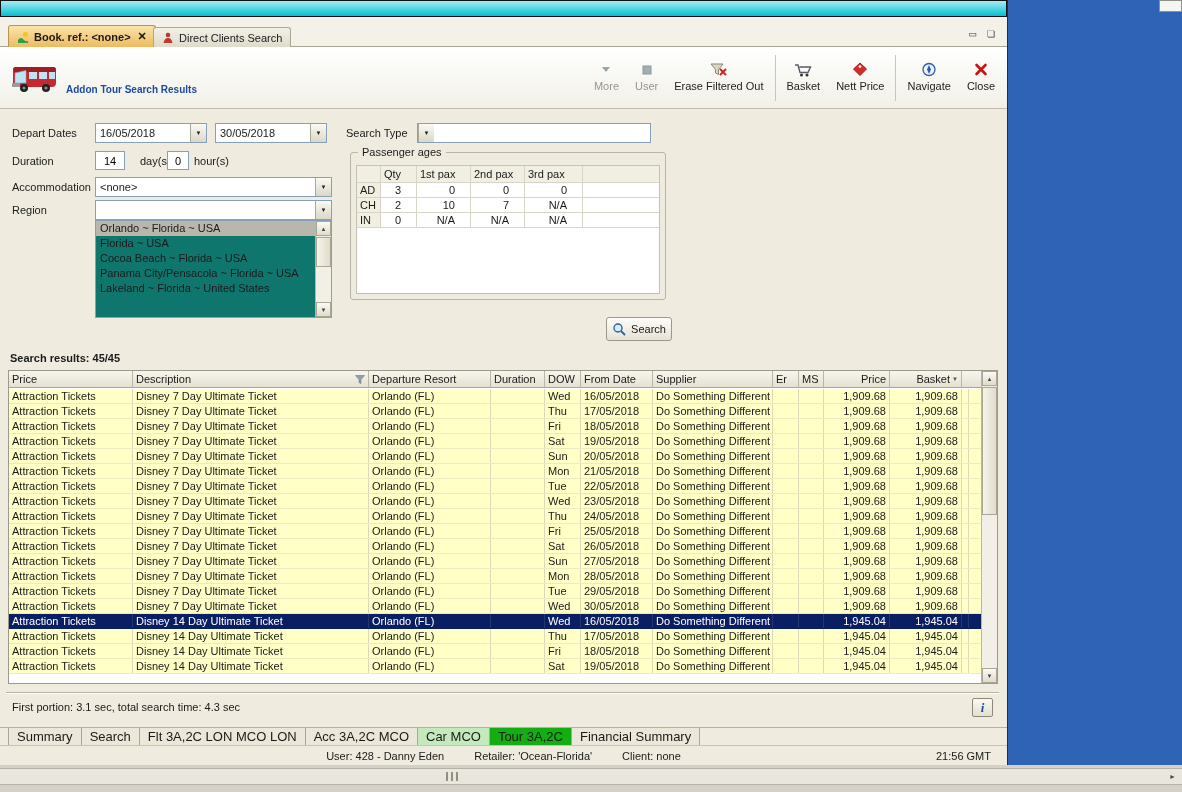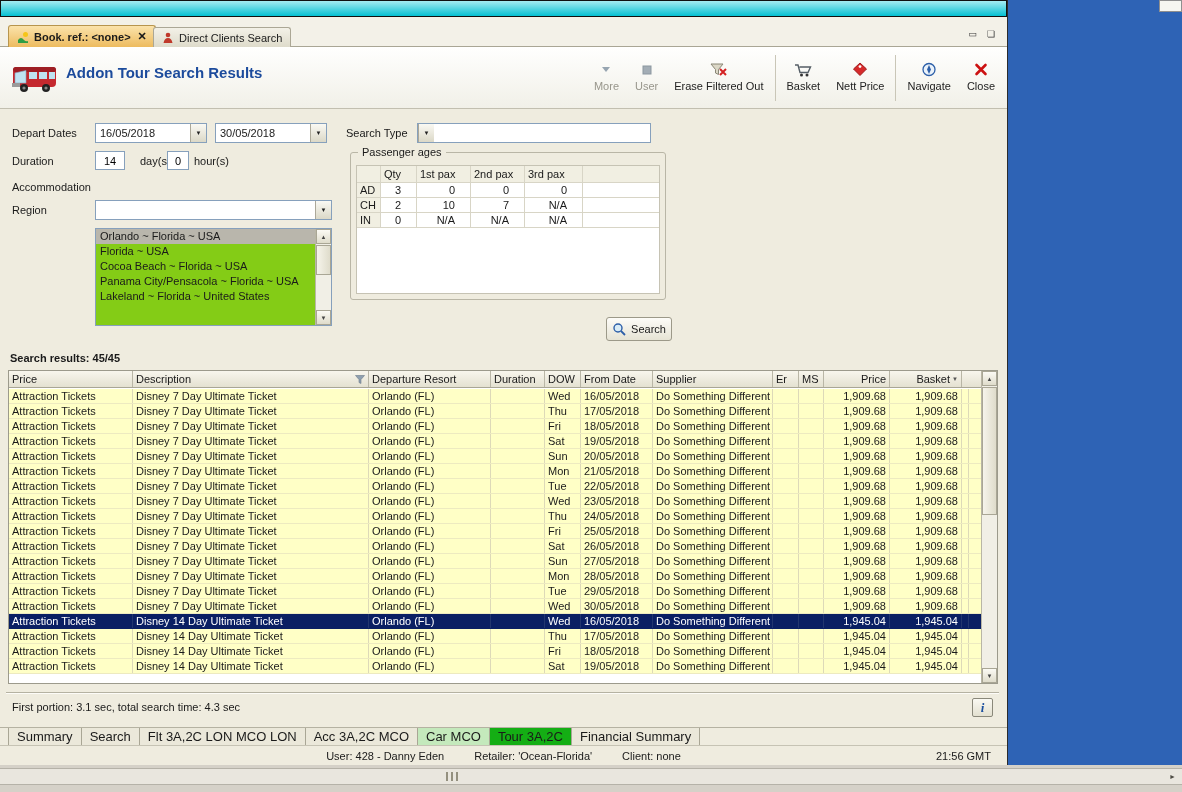--- a/index.html
+++ b/index.html
@@ -24,21 +24,21 @@
   .doc-tab { position:absolute; bottom:-1px; display:flex; align-items:center; gap:5px; padding:0 8px; border:1px solid #B7954E; border-bottom:none; border-radius:3px 3px 0 0; font-size:11px; cursor:pointer; }
   .doc-tab.t1 { left:8px; height:22px; background:linear-gradient(#FBE3AB,#EDBB5F); font-weight:bold; }
   .doc-tab.t2 { left:153px; height:20px; background:linear-gradient(#F3F1E7,#DEDBCB); border-color:#ABA795; font-weight:normal; }
   .tab-close { font-weight:bold; font-size:11px; margin-left:2px; cursor:pointer; }
   .winctl { position:absolute; right:12px; bottom:7px; display:flex; gap:10px; color:#333; }
   .winctl span { font-size:9px; line-height:9px; cursor:pointer; }
 
   
   .header { position:absolute; left:0; top:47px; width:100%; height:62px; background:linear-gradient(#FFFFFE,#F1F0E8); border-bottom:1px solid #C2BFB0; }
   .bus { position:absolute; left:12px; top:14px; }
-  .page-title { position:absolute; left:66px; top:17px; font-size:15px; font-weight:bold; color:#1C4B9C; }
+  .page-title { position:absolute; left:66px; top:37px; font-size:10px; font-weight:bold; color:#1C4B9C; }
   .toolbar { position:absolute; right:4px; top:3px; height:56px; display:flex; align-items:center; }
   .tbi { display:flex; flex-direction:column; align-items:center; justify-content:flex-end; gap:3px; padding:3px 8px 5px; font-size:11px; color:#222; cursor:pointer; }
   .tbi.disabled { color:#98968C; cursor:default; }
   .tb-sep { width:1px; align-self:stretch; background:#C9C6B7; margin:5px 3px; }
 
   
   .flabel { position:absolute; font-size:11px; }
   .combo { position:absolute; height:20px; background:#fff; border:1px solid #86A0BC; display:flex; cursor:pointer; }
   .combo .cval { flex:1; font-size:11px; line-height:18px; padding:0 4px; white-space:nowrap; overflow:hidden; }
   .combo .cbtn { width:16px; background:linear-gradient(#FAF9F3,#DBD8C7); border-left:1px solid #ACA899; display:flex; align-items:center; justify-content:center; }
@@ -48,21 +48,21 @@
   .groupbox { position:absolute; left:350px; top:152px; width:316px; height:148px; border:1px solid #B9B6A6; border-radius:3px; }
   .gtitle { position:absolute; top:-7px; left:7px; background:#EFECDF; padding:0 4px; font-size:11px; }
   .paxwrap { position:absolute; left:5px; right:5px; top:12px; bottom:5px; background:#fff; border:1px solid #C6C3B4; overflow:hidden; }
   .paxrow { display:flex; height:15px; }
   .paxrow.ph { height:17px; }
   .paxcell { border-right:1px solid #D8D5C6; border-bottom:1px solid #D8D5C6; font-size:11px; display:flex; align-items:center; padding:0 3px; white-space:nowrap; overflow:hidden; }
   .paxhead { background:#F1EFE2; }
   .pc0{width:24px;} .pc1{width:36px;} .pc2{width:54px;} .pc3{width:54px;} .pc4{width:58px;} .pcf{flex:1; border-right:none;}
   .pnum { justify-content:flex-end; padding-right:15px; }
 
-  .listbox { position:absolute; left:95px; top:228px; width:237px; height:98px; background:#84cc16; border:1px solid #86A0BC; overflow:hidden; }
+  .listbox { position:absolute; left:95px; top:220px; width:237px; height:98px; background:#0f766e; border:1px solid #86A0BC; overflow:hidden; }
   .lb-items { position:absolute; left:0; top:0; right:16px; bottom:0; }
   .lb-item { height:15px; line-height:15px; padding:0 4px; white-space:nowrap; overflow:hidden; cursor:pointer; }
   .lb-item.sel { background:#B9B6AC; }
   .lb-scroll { position:absolute; right:0; top:0; bottom:0; width:16px; background:#F1EFE6; border-left:1px solid #B9B6A6; }
   .vs-btn { position:absolute; left:0; right:0; height:15px; background:linear-gradient(#FBFAF4,#DFDCCB); border:1px solid #A9A695; display:flex; align-items:center; justify-content:center; font-size:6px; color:#444; cursor:pointer; }
   .vs-up { top:0; } .vs-dn { bottom:0; }
   .vs-thumb { position:absolute; left:0; right:0; background:linear-gradient(90deg,#F6F4EB,#DFDCCB); border:1px solid #A9A695; cursor:pointer; }
 
   .search-btn { position:absolute; left:606px; top:317px; width:66px; height:24px; display:flex; align-items:center; justify-content:center; gap:5px; background:linear-gradient(#FDFCF8,#E6E3D4); border:1px solid #9C9989; border-radius:3px; font-size:11px; cursor:pointer; }
 
@@ -257,20 +257,26 @@
         <div class="paxcell pnum pc1">0</div>
         <div class="paxcell pnum pc2">N/A</div>
         <div class="paxcell pnum pc3">N/A</div>
         <div class="paxcell pnum pc4">N/A</div>
         <div class="paxcell pcf"></div>
       </div>
     </div>
   </div>
 
   <div class="flabel" style="left:12px; top:181px;">Accommodation</div>
+  <div class="combo" style="left:95px; top:177px; width:237px;">
+    <span class="cval">&lt;none&gt;</span>
+    <span class="cbtn">
+        <span class="arr">▼</span>
+      </span>
+  </div>
 
   <div class="flabel" style="left:12px; top:204px;">Region</div>
   <div class="combo" style="left:95px; top:200px; width:237px;">
     <span class="cval"></span>
     <span class="cbtn">
         <span class="arr">▼</span>
       </span>
   </div>
 
   <div class="listbox">

